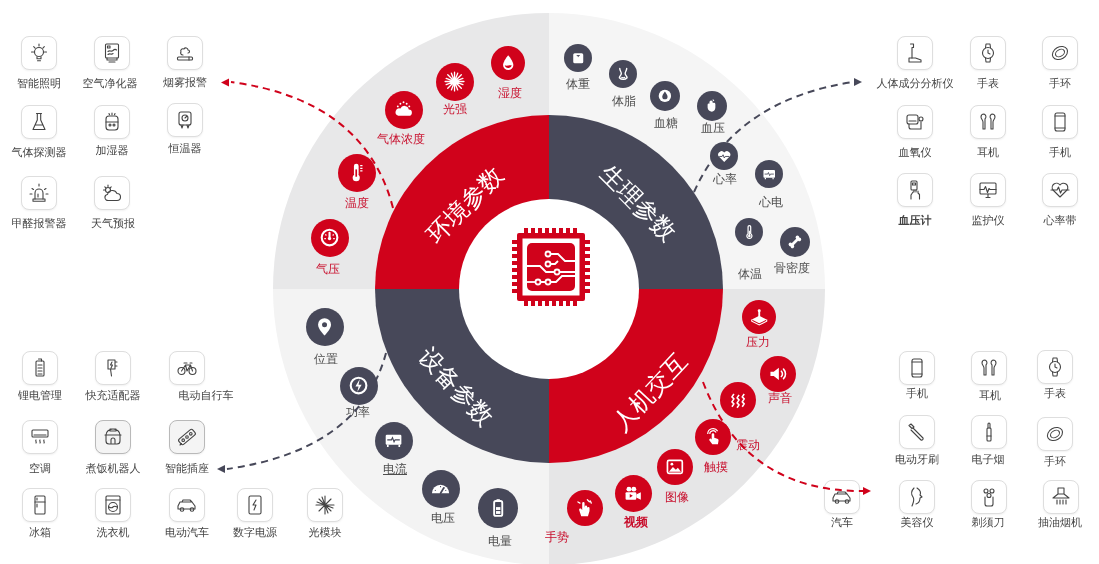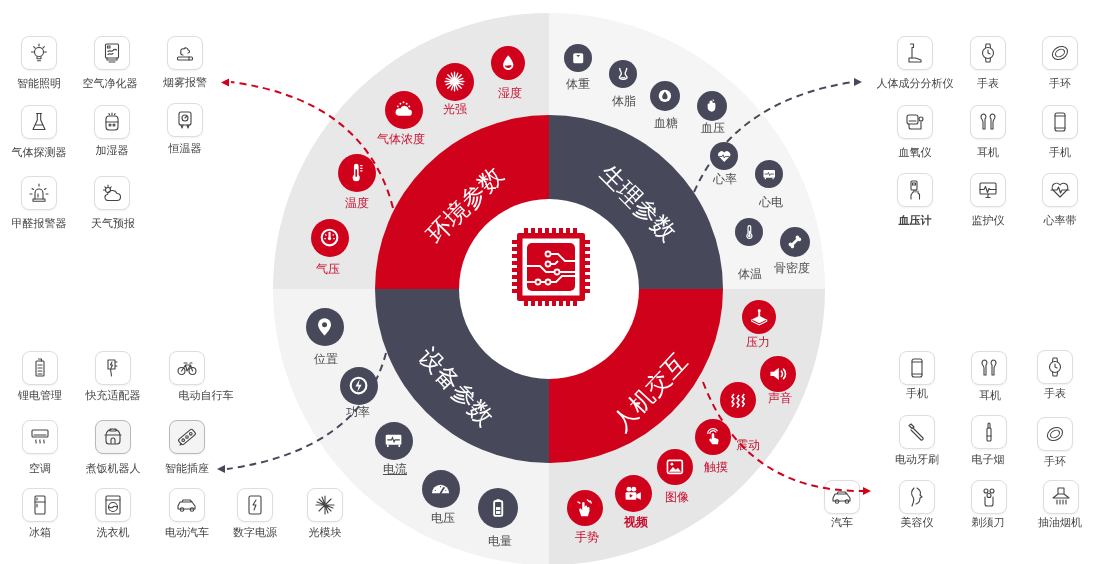--- a/index.html
+++ b/index.html
@@ -523,21 +523,21 @@
       <svg viewBox="0 0 24 24">
         <use href="#ic-video"></use>
       </svg>
     </div>
   <div class="nlabel red" style="left:636px;top:522px;font-weight:bold;">视频</div>
   <div class="node red" style="left:567px;top:490px;width:36px;height:36px;">
       <svg viewBox="0 0 24 24">
         <use href="#ic-gesture"></use>
       </svg>
     </div>
-  <div class="nlabel red" style="left:587px;top:537px;">手势</div>
+  <div class="nlabel red" style="left:557px;top:537px;">手势</div>
 
   <div class="tile" style="left:39px;top:53px;">
       <svg>
         <use href="#ap-bulb"></use>
       </svg>
     </div>
   <div class="alabel" style="left:39px;top:83px;">智能照明</div>
   <div class="tile" style="left:112px;top:53px;">
       <svg>
         <use href="#ap-purifier"></use>

